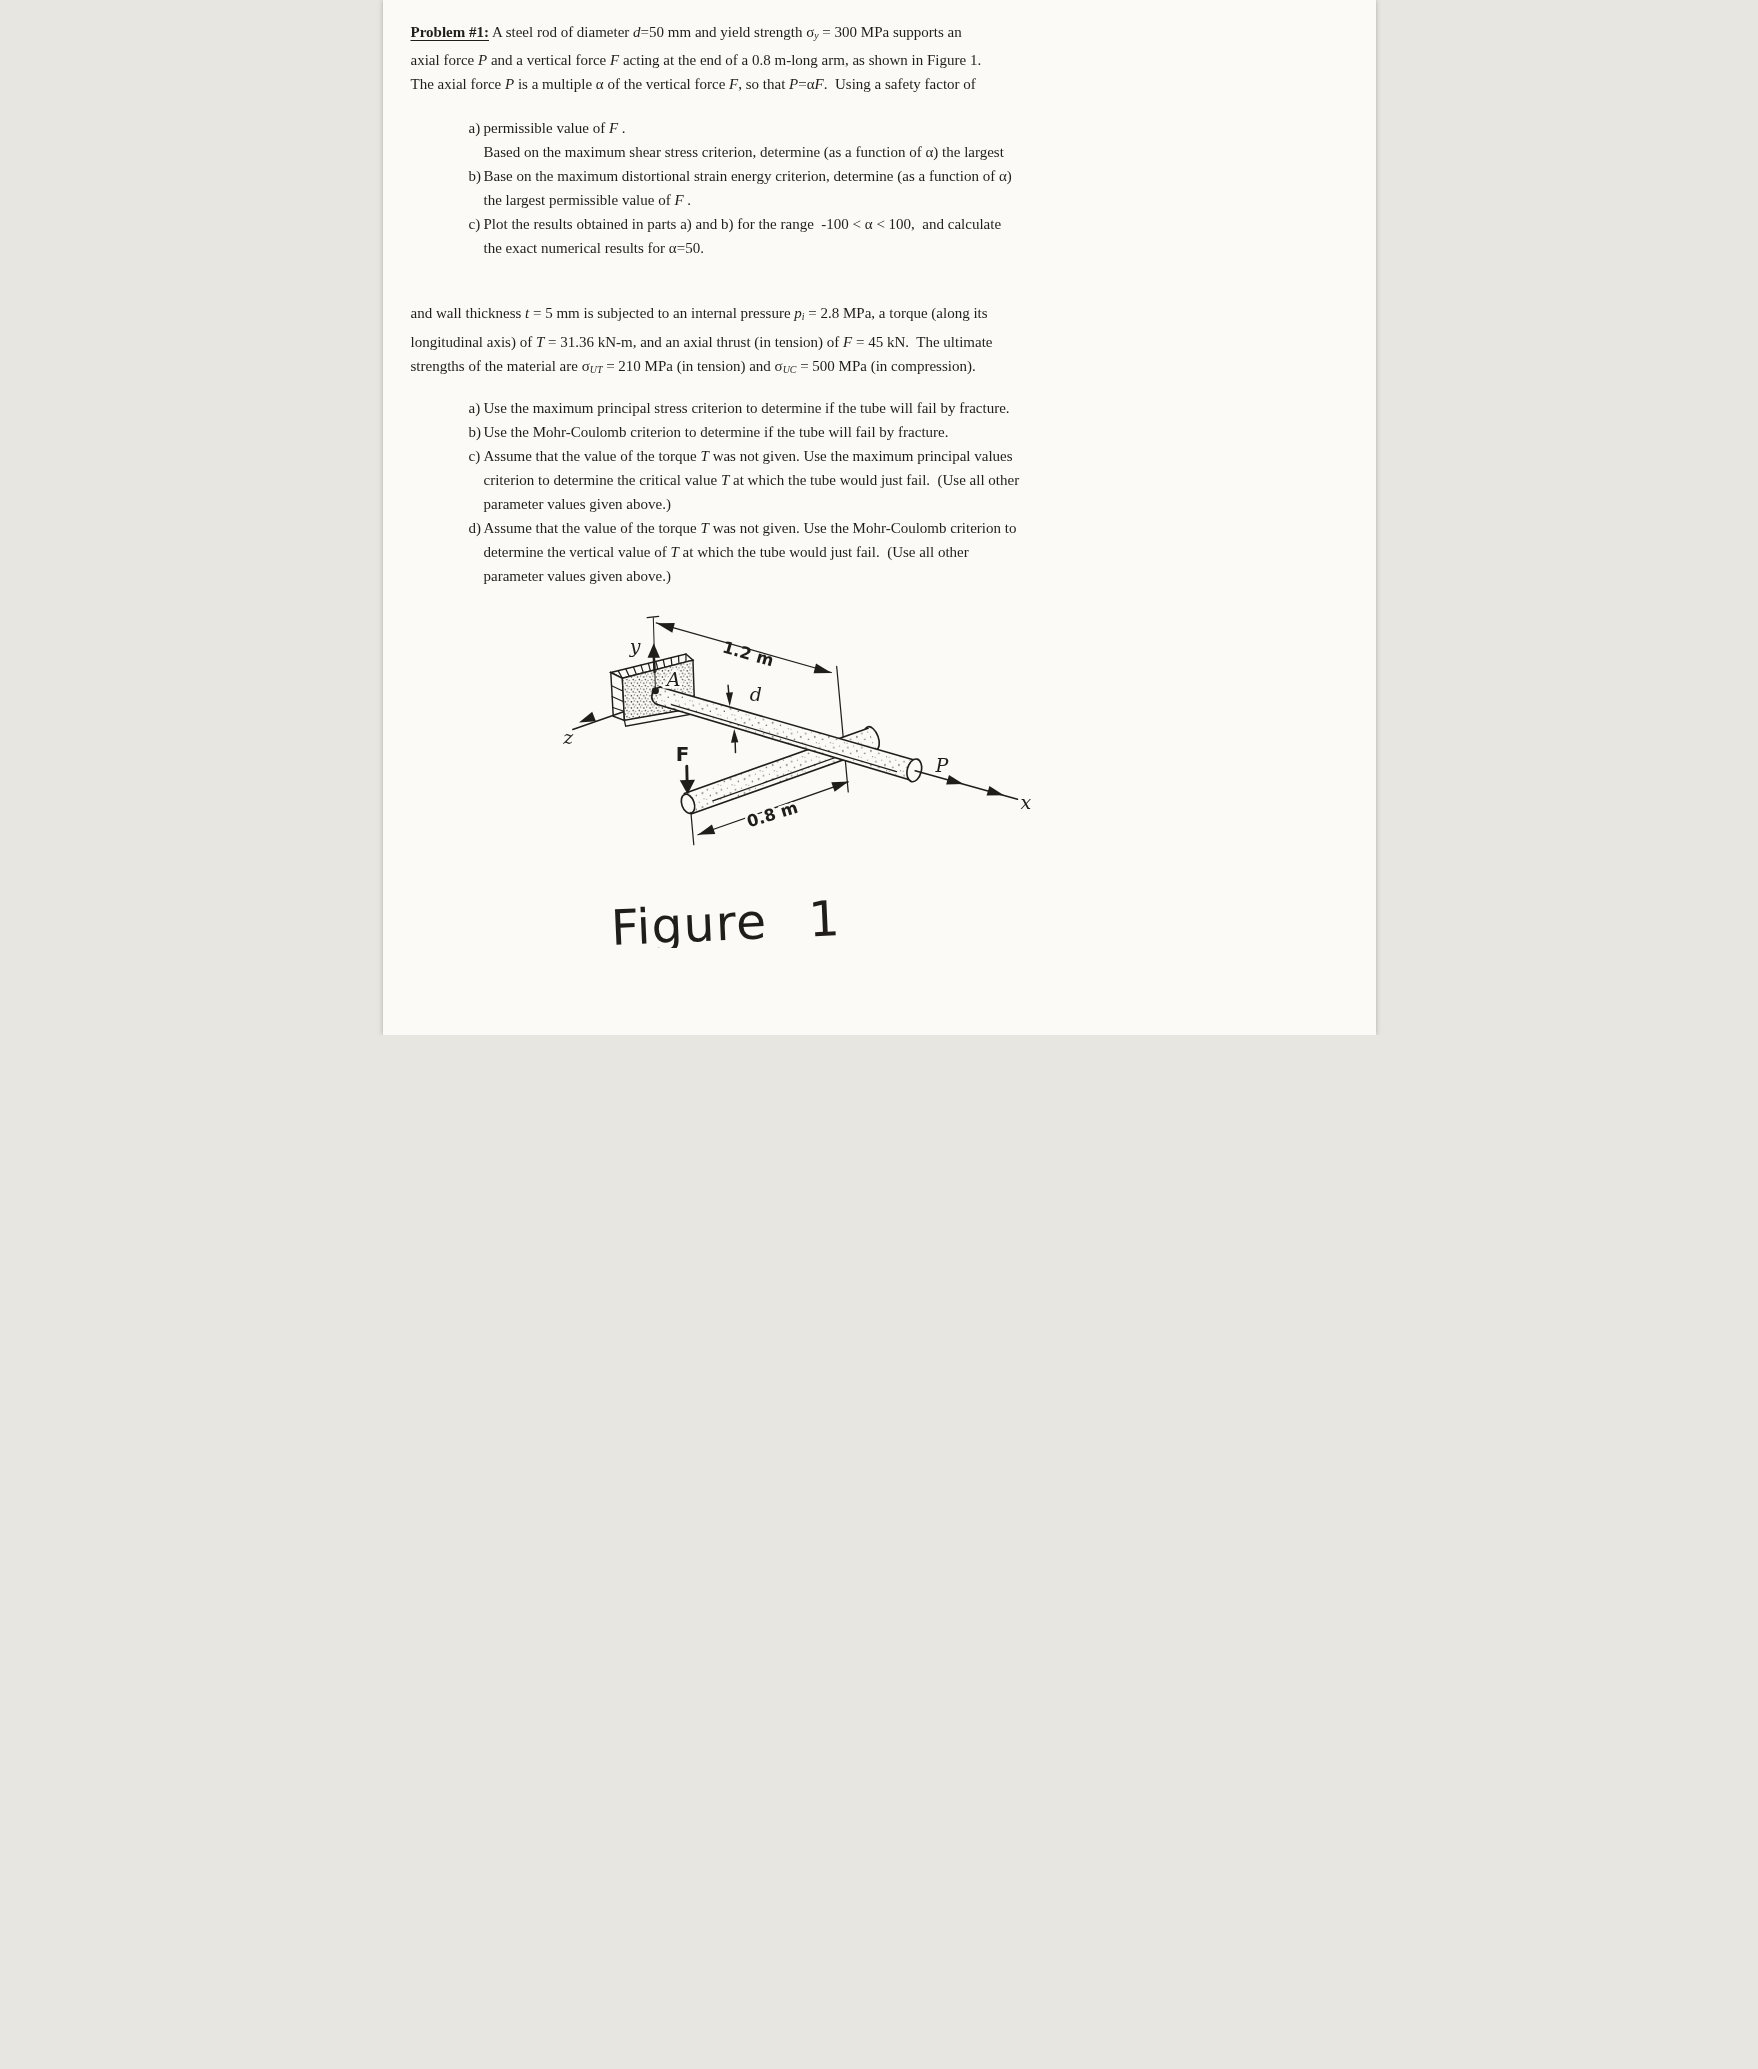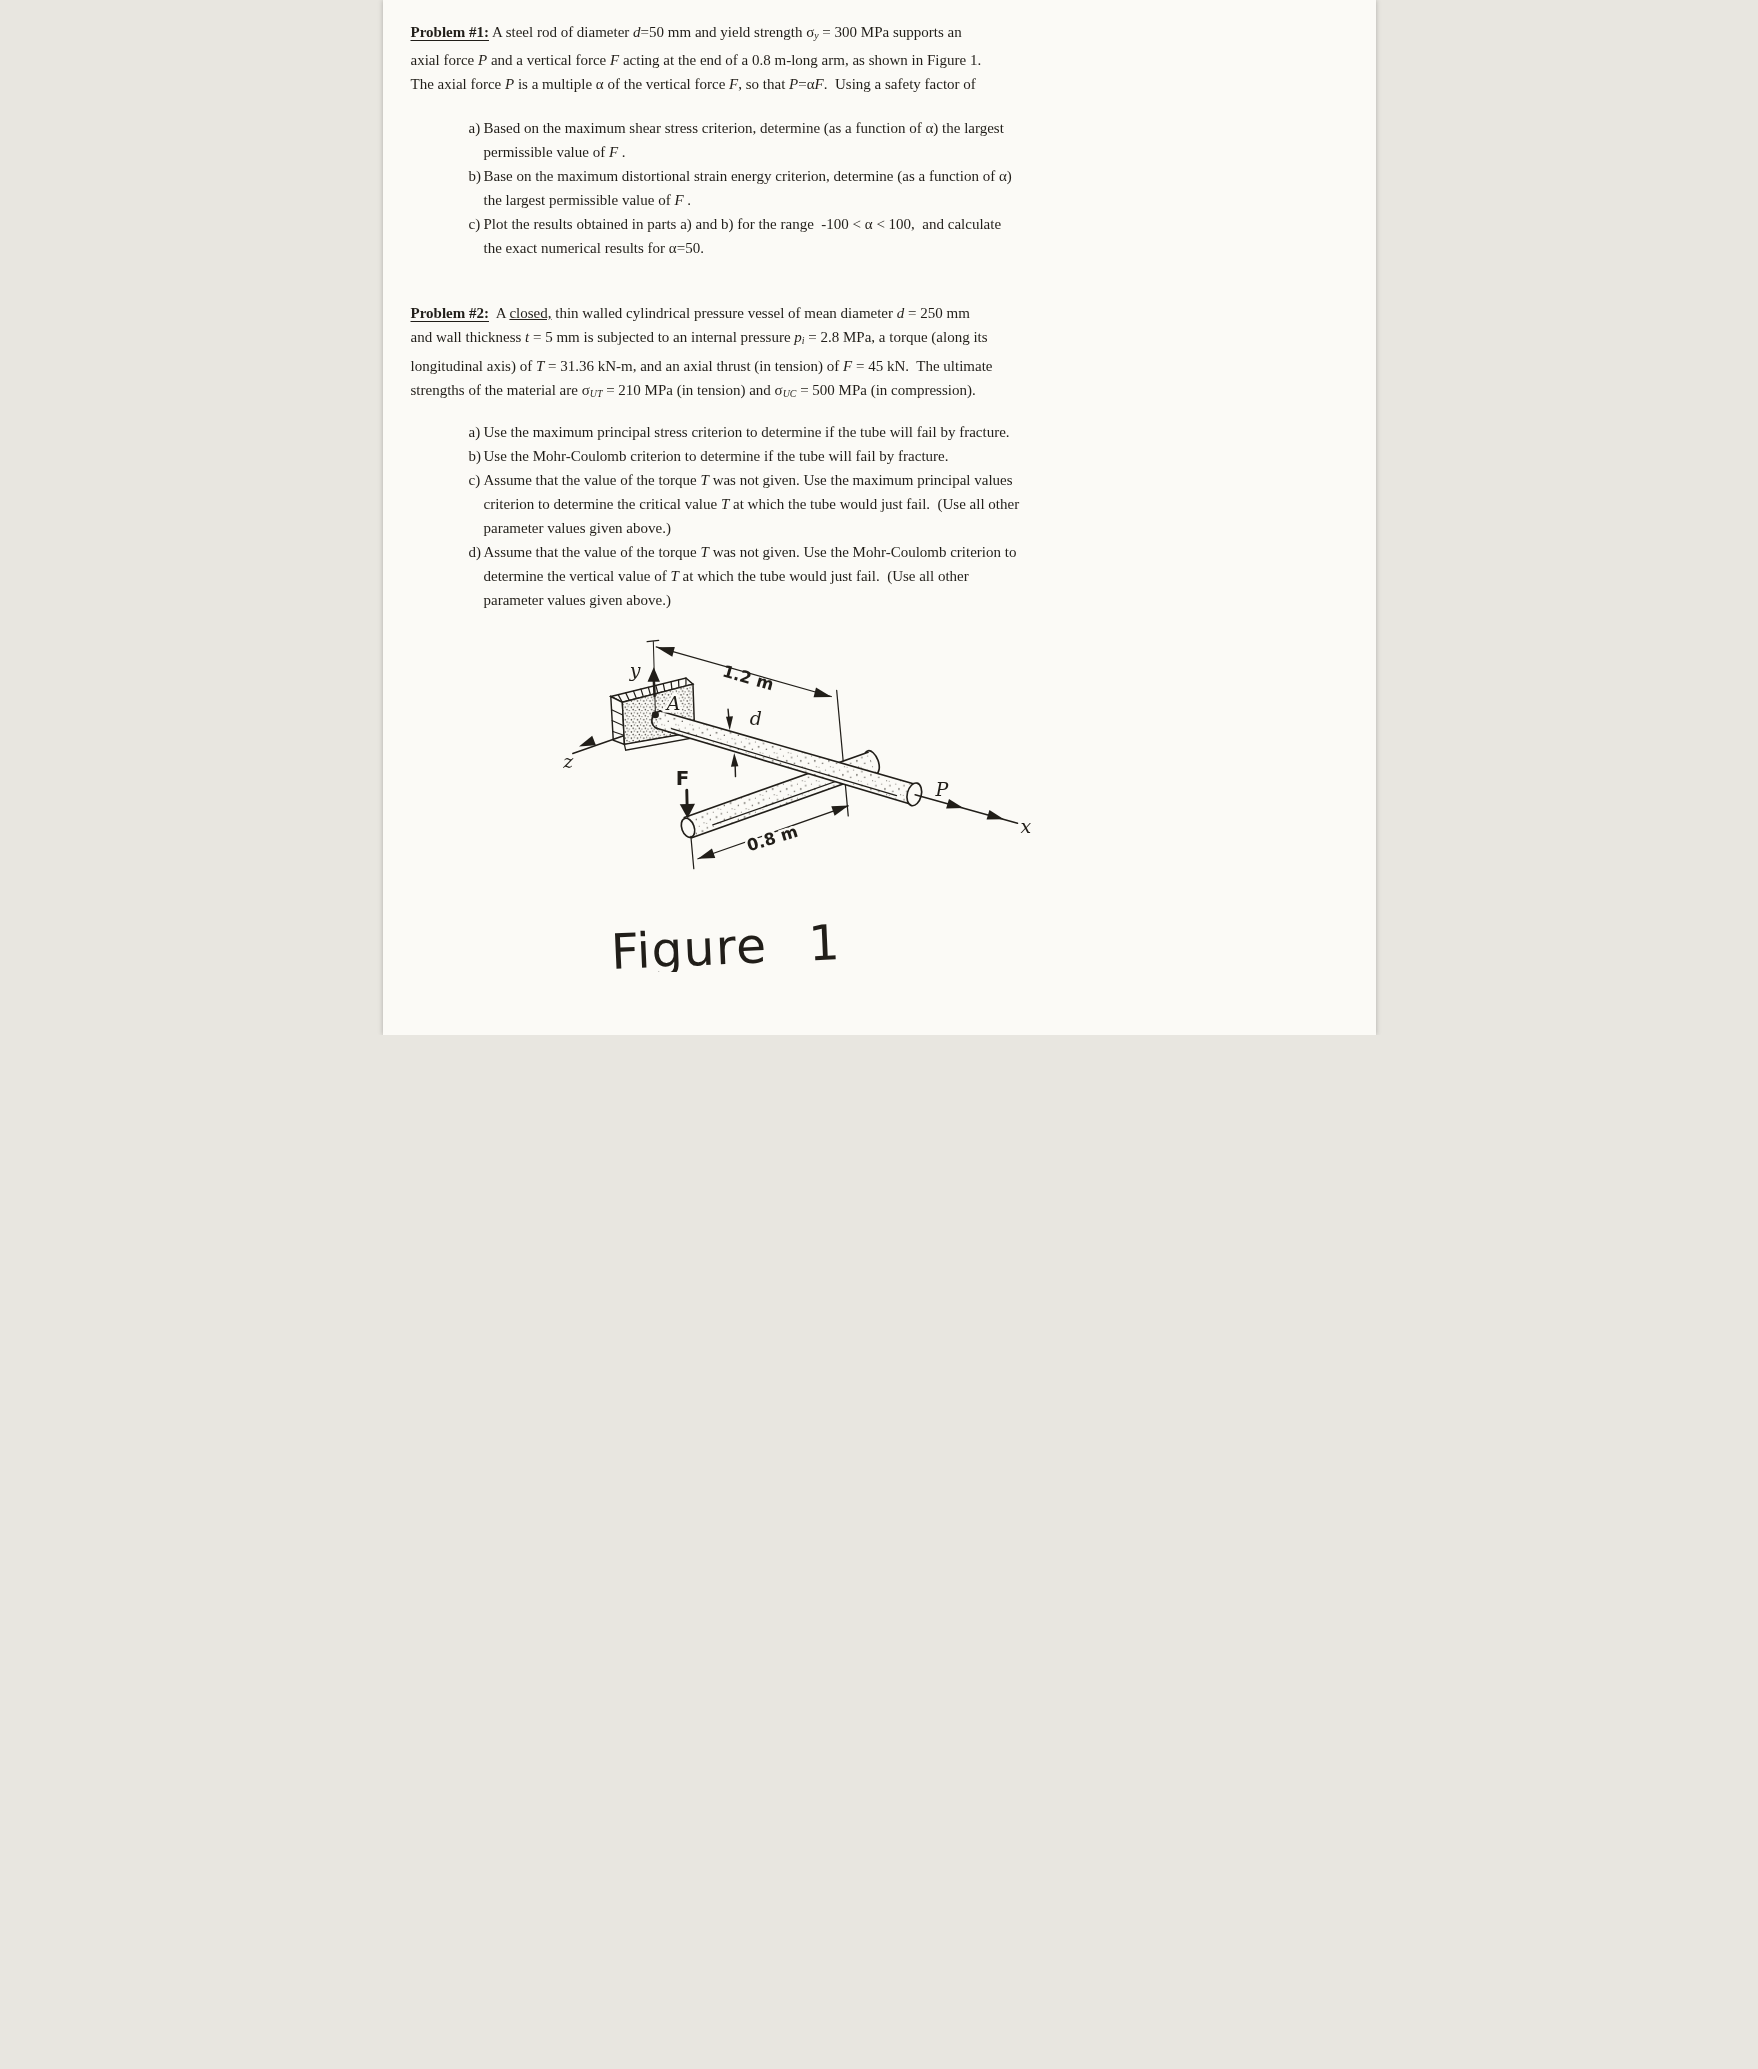--- a/index.html
+++ b/index.html
@@ -47,37 +47,36 @@
 
     <div class="para">
       <div class="tline"><span class="r-bu">Problem #1:</span><span class="r-n"> A steel rod of diameter </span><span class="r-i">d</span><span class="r-n">=50 mm and yield strength σ</span><span class="r-isub">y</span><span class="r-n"> = 300 MPa supports an</span></div>
       <div class="tline"><span class="r-n">axial force </span><span class="r-i">P</span><span class="r-n"> and a vertical force </span><span class="r-i">F</span><span class="r-n"> acting at the end of a 0.8 m-long arm, as shown in Figure 1.</span></div>
       <div class="tline"><span class="r-n">The axial force </span><span class="r-i">P</span><span class="r-n"> is a multiple α of the vertical force </span><span class="r-i">F</span><span class="r-n">, so that </span><span class="r-i">P</span><span class="r-n">=α</span><span class="r-i">F</span><span class="r-n">.  Using a safety factor of</span></div>
     </div>
 
     <div class="plist">
       <div class="pitem">
         <span class="mk tline">a)</span>
+        <div class="tline"><span class="r-n">permissible value of </span><span class="r-i">F</span><span class="r-n"> .</span></div>
         <div class="tline"><span class="r-n">Based on the maximum shear stress criterion, determine (as a function of α) the largest</span></div>
-        <div class="tline"><span class="r-n">permissible value of </span><span class="r-i">F</span><span class="r-n"> .</span></div>
       </div>
       <div class="pitem">
         <span class="mk tline">b)</span>
         <div class="tline"><span class="r-n">Base on the maximum distortional strain energy criterion, determine (as a function of α)</span></div>
         <div class="tline"><span class="r-n">the largest permissible value of </span><span class="r-i">F</span><span class="r-n"> .</span></div>
       </div>
       <div class="pitem">
         <span class="mk tline">c)</span>
         <div class="tline"><span class="r-n">Plot the results obtained in parts a) and b) for the range  -100 &lt; α &lt; 100,  and calculate</span></div>
         <div class="tline"><span class="r-n">the exact numerical results for α=50.</span></div>
       </div>
     </div>
 
     <div class="para prob2">
-      <div class="tline"><span class="r-bu">Problem #2:</span><span class="r-n">  A </span><span class="r-u">closed,</span><span class="r-n"> thin walled cylindrical pressure vessel of mean diameter </span><span class="r-i">d</span><span class="r-n"> = 250 mm</span></div>
       <div class="tline"><span class="r-n">and wall thickness </span><span class="r-i">t</span><span class="r-n"> = 5 mm is subjected to an internal pressure </span><span class="r-i">p</span><span class="r-isub">i</span><span class="r-n"> = 2.8 MPa, a torque (along its</span></div>
       <div class="tline"><span class="r-n">longitudinal axis) of </span><span class="r-i">T</span><span class="r-n"> = 31.36 kN-m, and an axial thrust (in tension) of </span><span class="r-i">F</span><span class="r-n"> = 45 kN.  The ultimate</span></div>
       <div class="tline"><span class="r-n">strengths of the material are σ</span><span class="r-sub">UT</span><span class="r-n"> = 210 MPa (in tension) and σ</span><span class="r-sub">UC</span><span class="r-n"> = 500 MPa (in compression).</span></div>
     </div>
 
     <div class="plist plist2">
       <div class="pitem">
         <span class="mk tline">a)</span>
         <div class="tline"><span class="r-n">Use the maximum principal stress criterion to determine if the tube will fail by fracture.</span></div>
       </div>

